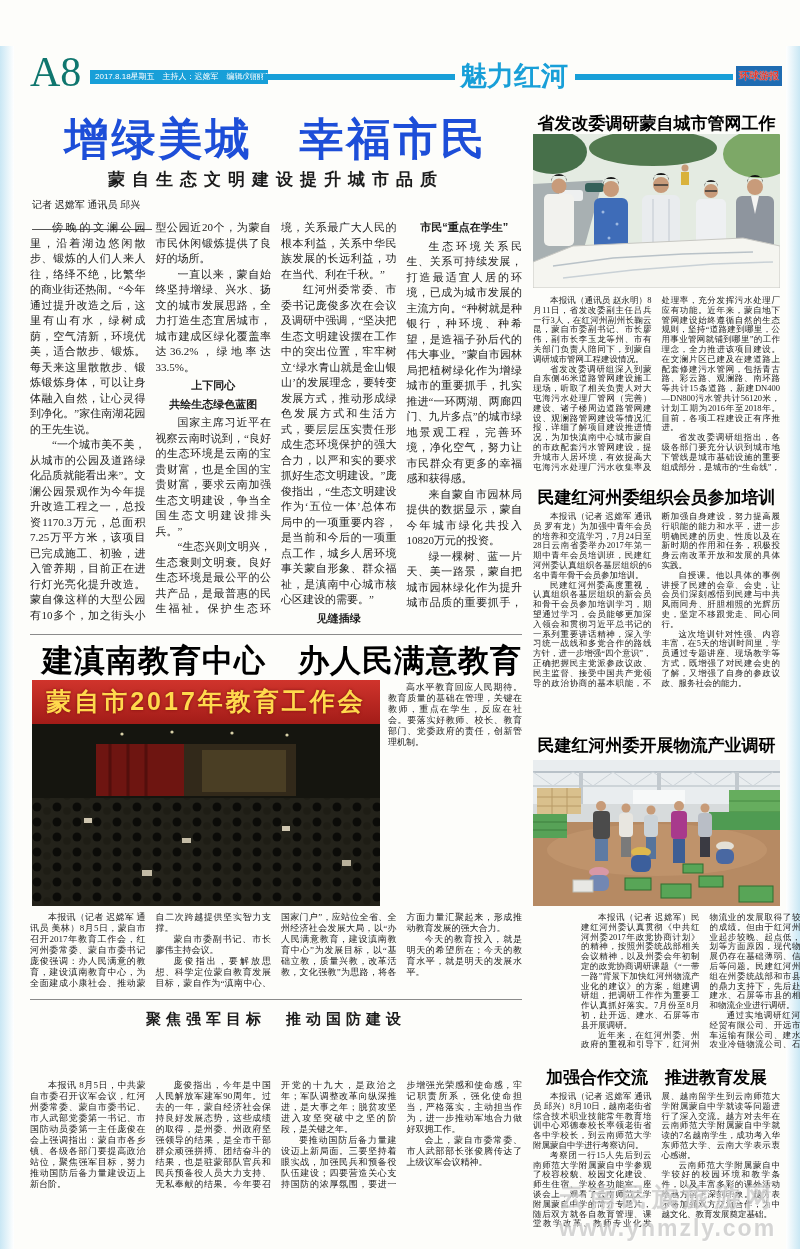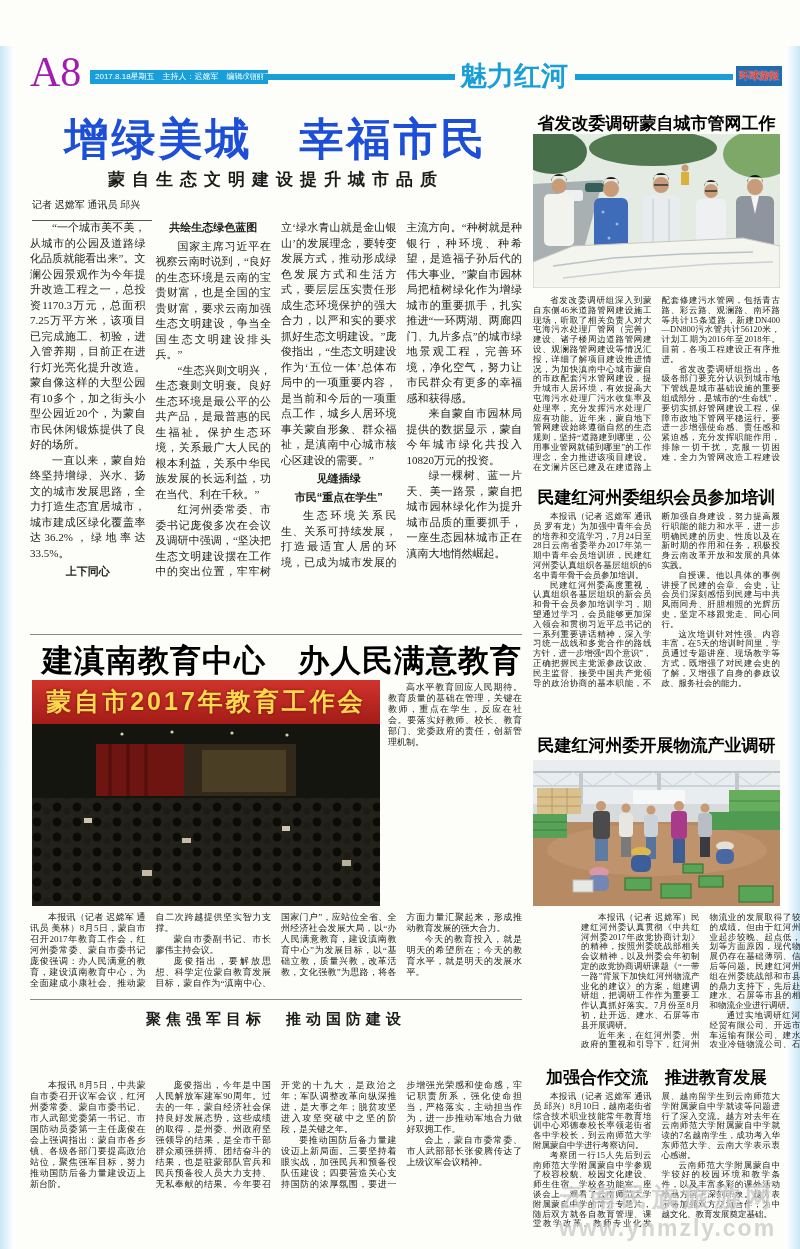--- a/index.html
+++ b/index.html
@@ -3,21 +3,21 @@
 <meta charset="utf-8">
 <style>
   html,body{margin:0;padding:0;}
   .page{position:relative;width:800px;height:1249px;background:#fdfdfa;overflow:hidden;
         font-family:"Liberation Serif",serif;color:#1b1b1b;}
   .edge{position:absolute;top:46px;height:1203px;width:14px;}
   .edge.left{left:0;background:linear-gradient(to right,#c9e7f4,#ffffff);}
   .edge.right{right:0;background:linear-gradient(to left,#c9e7f4,#ffffff);}
 
   
-  .page-label{position:absolute;left:30px;top:48px;font-size:42px;font-family:"Liberation Serif",serif;color:#a21caf;}
+  .page-label{position:absolute;left:30px;top:48px;font-size:42px;font-family:"Liberation Serif",serif;color:#0f766e;}
   .header-meta{position:absolute;left:90px;top:70px;width:168px;height:14px;background:var(--accent,#189fd8);
         color:#fff;font-size:8px;line-height:14px;padding:0 5px;font-family:"Liberation Sans",sans-serif;
         white-space:nowrap;overflow:hidden;}
   .hline{position:absolute;top:74px;height:6px;background:var(--accent,#189fd8);}
   .hline.a{left:263px;width:192px;}
   .hline.b{left:575px;width:158px;}
   .section-title{position:absolute;left:458px;top:58px;width:112px;text-align:center;font-size:27px;font-weight:bold;
         color:var(--accent,#189fd8);font-family:"Liberation Sans",sans-serif;}
   .masthead{position:absolute;left:736px;top:66px;width:46px;height:20px;background:var(--masthead_bg,#1f6cb2);
         color:var(--masthead_text,#e03a2f);font-size:10px;font-weight:bold;line-height:20px;text-align:center;
@@ -29,21 +29,21 @@
   .abody .inline-subhead{text-align:center;font-weight:bold;text-indent:0;margin:3px 0;
         font-family:"Liberation Sans",sans-serif;}
   .cols4{column-count:4;column-gap:10px;}
   .cols2{column-count:2;column-gap:10px;}
 
   
   .main-headline{position:absolute;left:30px;top:110px;width:492px;text-align:center;font-size:44px;font-weight:900;
         letter-spacing:3px;font-family:"Liberation Sans",sans-serif;color:#1d4ed8;}
   .main-subhead{position:absolute;left:30px;top:168px;width:492px;text-align:center;font-size:17px;font-weight:bold;
         letter-spacing:7px;font-family:"Liberation Sans",sans-serif;}
-  .byline{position:absolute;left:32px;top:198px;width:120px;font-size:10px;padding-bottom:8px;
+  .byline{position:absolute;left:32px;top:198px;width:120px;font-size:10px;padding-bottom:17px;
         border-bottom:1px solid #555;font-family:"Liberation Sans",sans-serif;}
   .main-body{position:absolute;left:30px;top:220px;width:492px;height:408px;font-size:11px;line-height:15.5px;}
 
   .rule{position:absolute;background:#8a8a8a;height:1px;}
   .rule.r1{left:30px;top:634px;width:492px;}
   .rule.r2{left:30px;top:999px;width:492px;}
 
   
   .edu-headline{position:absolute;left:30px;top:640px;width:492px;text-align:right;font-size:31px;font-weight:900;
         letter-spacing:1px;font-family:"Liberation Sans",sans-serif;color:#000;}
@@ -87,20 +87,21 @@
   <div class="header-meta">2017.8.18星期五　主持人：迟嫦军　编辑/刘丽猛</div>
   <div class="hline a"></div>
   <div class="section-title">魅力红河</div>
   <div class="hline b"></div>
   <div class="masthead">环球游报</div>
 
   <div class="main-headline">增绿美城　幸福市民</div>
   <div class="main-subhead">蒙自生态文明建设提升城市品质</div>
   <div class="byline">记者 迟嫦军 通讯员 邱兴</div>
   <div class="main-body abody cols4">
+      <p>傍晚的文澜公园里，沿着湖边悠闲散步、锻炼的人们人来人往，络绎不绝，比繁华的商业街还热闹。“今年通过提升改造之后，这里有山有水，绿树成荫，空气清新，环境优美，适合散步、锻炼。每天来这里散散步、锻炼锻炼身体，可以让身体融入自然，让心灵得到净化。”家住南湖花园的王先生说。</p>
       <p>“一个城市美不美，从城市的公园及道路绿化品质就能看出来”。文澜公园景观作为今年提升改造工程之一，总投资1170.3万元，总面积7.25万平方米，该项目已完成施工、初验，进入管养期，目前正在进行灯光亮化提升改造。蒙自像这样的大型公园有10多个，加之街头小型公园近20个，为蒙自市民休闲锻炼提供了良好的场所。</p>
       <p>一直以来，蒙自始终坚持增绿、兴水、扬文的城市发展思路，全力打造生态宜居城市，城市建成区绿化覆盖率达36.2%，绿地率达33.5%。</p>
       <div class="inline-subhead">上下同心</div>
       <div class="inline-subhead">共绘生态绿色蓝图</div>
       <p>国家主席习近平在视察云南时说到，“良好的生态环境是云南的宝贵财富，也是全国的宝贵财富，要求云南加强生态文明建设，争当全国生态文明建设排头兵。”</p>
       <p>“生态兴则文明兴，生态衰则文明衰。良好生态环境是最公平的公共产品，是最普惠的民生福祉。保护生态环境，关系最广大人民的根本利益，关系中华民族发展的长远利益，功在当代、利在千秋。”</p>
       <p>红河州委常委、市委书记庞俊多次在会议及调研中强调，“坚决把生态文明建设摆在工作中的突出位置，牢牢树立‘绿水青山就是金山银山’的发展理念，要转变发展方式，推动形成绿色发展方式和生活方式，要层层压实责任形成生态环境保护的强大合力，以严和实的要求抓好生态文明建设。”庞俊指出，“生态文明建设作为‘五位一体’总体布局中的一项重要内容，是当前和今后的一项重点工作，城乡人居环境事关蒙自形象、群众福祉，是滇南中心城市核心区建设的需要。”</p>
       <div class="inline-subhead">见缝插绿</div>
       <div class="inline-subhead">市民“重点在学生”</div>
       <p>生态环境关系民生、关系可持续发展，打造最适宜人居的环境，已成为城市发展的主流方向。“种树就是种银行，种环境、种希望，是造福子孙后代的伟大事业。”蒙自市园林局把植树绿化作为增绿城市的重要抓手，扎实推进“一环两湖、两廊四门、九片多点”的城市绿地景观工程，完善环境，净化空气，努力让市民群众有更多的幸福感和获得感。</p>
@@ -212,20 +213,21 @@
         <rect x="203" y="62" width="38" height="66" rx="6" fill="#8e959e"></rect>
         <polygon points="218,62 226,62 222,80" fill="#f4f4f2"></polygon>
       </g>
 
       <polygon points="0,128 40,112 210,104 247,112 247,154 0,154" fill="#f5f5f0" stroke="#c7c7c2"></polygon>
       <polyline points="20,132 80,124 150,120 220,118" fill="none" stroke="#b9c2c8" stroke-width="1.5"></polyline>
       <polyline points="30,144 100,136 180,130 240,128" fill="none" stroke="#c9d1d6" stroke-width="1.5"></polyline>
     </svg>
   </div>
   <div class="r-body rb1 abody cols2">
+      <p>本报讯（通讯员 赵永明）8月11日，省发改委副主任吕兵一行3人，在红河州副州长鞠云昆，蒙自市委副书记、市长廖伟，副市长李玉龙等州、市有关部门负责人陪同下，到蒙自调研城市管网工程建设情况。</p>
       <p>省发改委调研组深入到蒙自东侧46米道路管网建设施工现场，听取了相关负责人对大屯海污水处理厂管网（完善）建设、诸子楼周边道路管网建设、观澜路管网建设等情况汇报，详细了解项目建设推进情况，为加快滇南中心城市蒙自的市政配套污水管网建设，提升城市人居环境，有效提高大屯海污水处理厂污水收集率及处理率，充分发挥污水处理厂应有功能。近年来，蒙自地下管网建设始终遵循自然的生态规则，坚持“道路建到哪里，公用事业管网就铺到哪里”的工作理念，全力推进该项目建设。在文澜片区已建及在建道路上配套修建污水管网，包括青古路、彩云路、观澜路、南环路等共计15条道路，新建DN400—DN800污水管共计56120米，计划工期为2016年至2018年。目前，各项工程建设正有序推进。</p>
       <p>省发改委调研组指出，各级各部门要充分认识到城市地下管线是城市基础设施的重要组成部分，是城市的“生命线”，要切实抓好管网建设工程，保障市政地下管网平稳运行。要进一步增强使命感、责任感和紧迫感，充分发挥职能作用，排除一切干扰，克服一切困难，全力为管网改造工程建设营造良好环境，确保管网各项工程早日竣工。</p>
     </div>
 
   <div class="r-head rh2">民建红河州委组织会员参加培训</div>
   <div class="r-body rb2 abody cols2">
       <p>本报讯（记者 迟嫦军 通讯员 罗有龙）为加强中青年会员的培养和交流学习，7月24日至28日云南省委举办2017年第一期中青年会员培训班，民建红河州委认真组织各基层组织的6名中青年骨干会员参加培训。</p>
       <p>民建红河州委高度重视，认真组织各基层组织的新会员和骨干会员参加培训学习，期望通过学习，会员能够更加深入领会和贯彻习近平总书记的一系列重要讲话精神，深入学习统一战线和多党合作的路线方针，进一步增强“四个意识”，正确把握民主党派参政议政、民主监督、接受中国共产党领导的政治协商的基本职能，不断加强自身建设，努力提高履行职能的能力和水平，进一步明确民建的历史、性质以及在新时期的作用和任务，积极投身云南改革开放和发展的具体实践。</p>
       <p>自授课。他以具体的事例讲授了民建的会章、会史，让会员们深刻感悟到民建与中共风雨同舟、肝胆相照的光辉历史，坚定不移跟党走、同心同行。</p>
       <p>这次培训针对性强、内容丰富，在5天的培训时间里，学员通过专题讲座、现场教学等方式，既增强了对民建会史的了解，又增强了自身的参政议政、服务社会的能力。</p>

